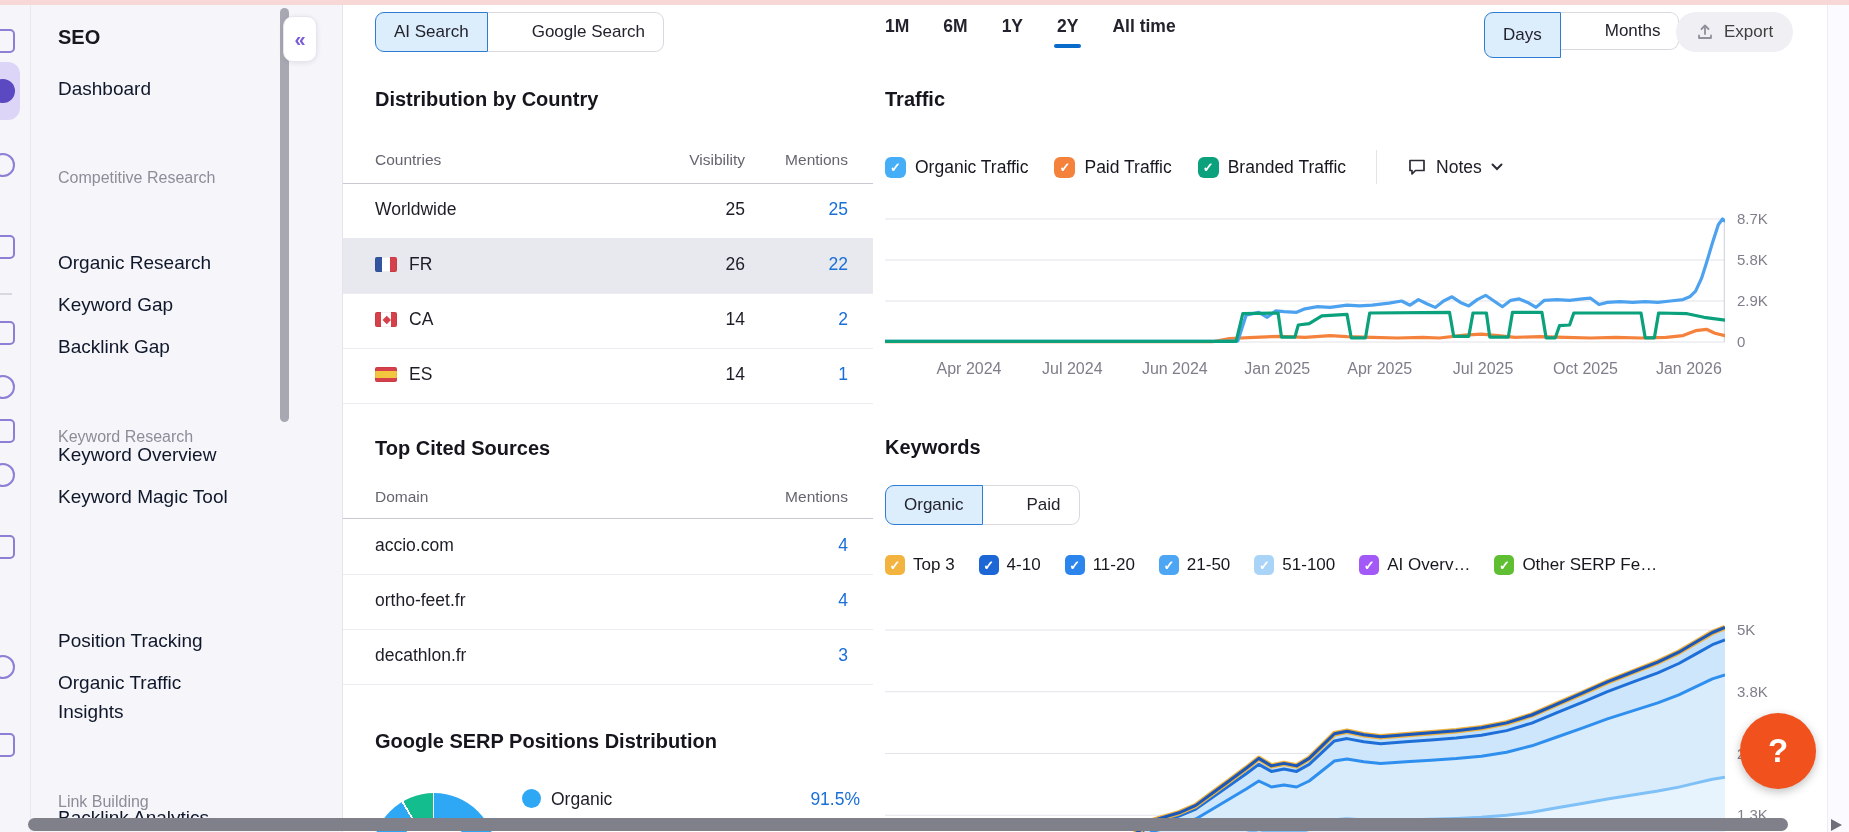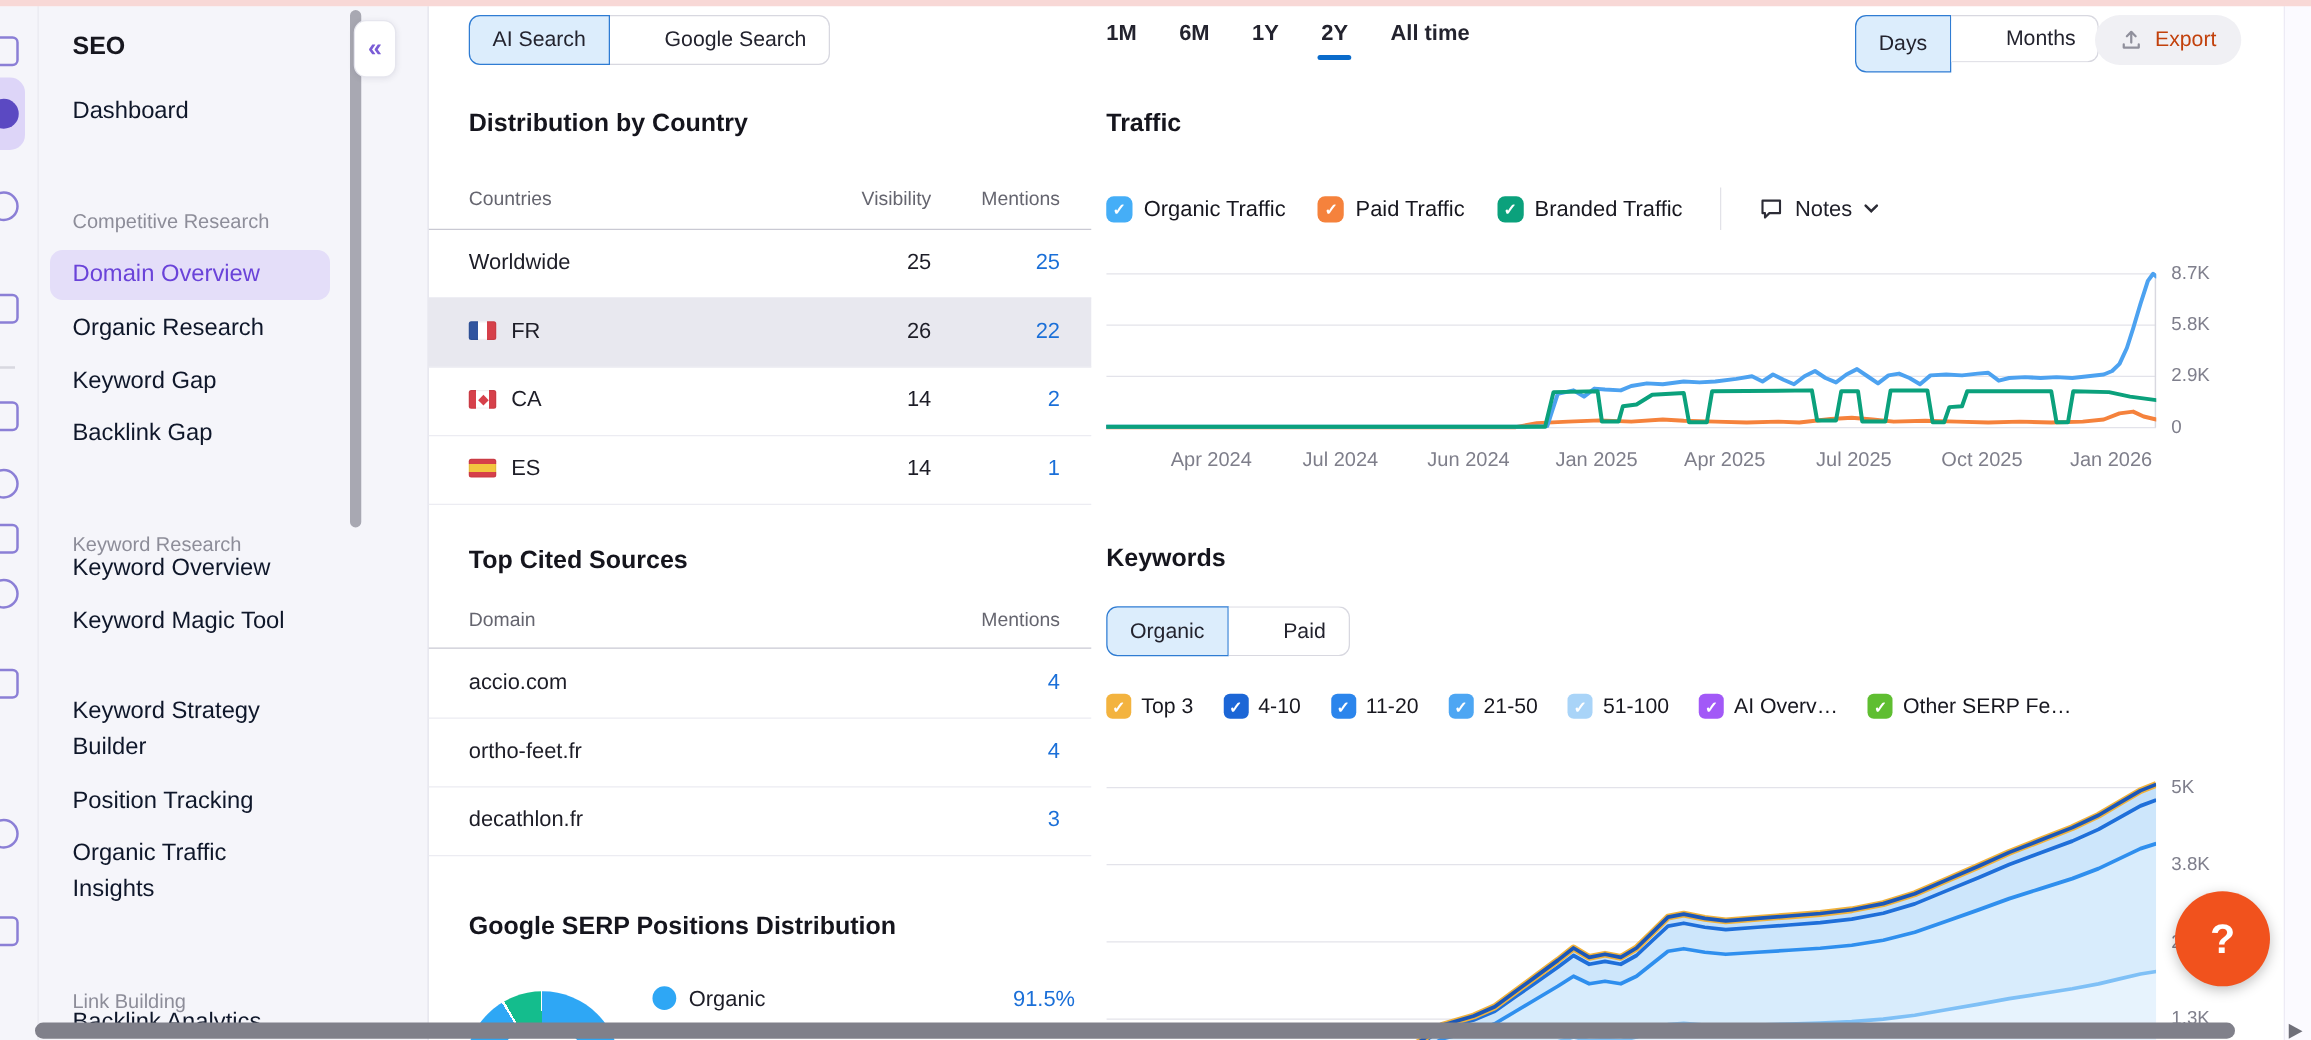--- a/index.html
+++ b/index.html
@@ -36,21 +36,21 @@
   .seg .opt.last{border-radius:0 9px 9px 0;border-left:none;}
   .seg .opt.sel{background:#dcedfc;border:1.5px solid #2f7cd3;}
   .seg .opt.sel + .opt{border-left:none;padding-left:44px;}
 
   
   #time-tabs{position:absolute;left:885px;top:16px;display:flex;gap:34px;font-size:17.5px;font-weight:600;color:#23232e;}
   #time-tabs .tr{position:relative;padding-bottom:11px;cursor:pointer;}
   #time-tabs .tr.sel::after{content:"";position:absolute;left:-3px;right:-3px;bottom:0;height:4px;border-radius:2px;background:#0a6bcb;}
 
   #export-btn{position:absolute;left:1676px;top:12px;height:40px;padding:0 20px;border-radius:21px;background:#f0f0f4;
-    color:#c2410c;font-size:17px;display:flex;align-items:center;gap:10px;cursor:pointer;}
+    color:#404040;font-size:17px;display:flex;align-items:center;gap:10px;cursor:pointer;}
 
   .h2{position:absolute;font-size:20px;font-weight:700;color:#15151d;}
 
   
   .t-head{position:absolute;left:343px;width:530px;height:48px;border-bottom:1px solid #c9c9d3;color:#65656f;font-size:15.5px;}
   .t-head .c1{position:absolute;left:32px;top:16px;}
   .t-head .c2{position:absolute;right:128px;top:16px;}
   .t-head .c3{position:absolute;right:25px;top:16px;}
   .t-row{position:absolute;left:343px;width:530px;height:55px;border-bottom:1px solid #ececf2;font-size:17.5px;color:#1d1d27;cursor:pointer;}
   .t-row .name{position:absolute;left:32px;top:16px;display:flex;gap:12px;align-items:center;}
@@ -114,28 +114,26 @@
     <div class="rail-ico round" style="top:458px"></div>
     <div class="rail-ico" style="top:530px"></div>
     <div class="rail-ico round" style="top:650px"></div>
     <div class="rail-ico" style="top:728px"></div>
   </div>
 
   <nav id="sidenav">
     <div class="sb-title">SEO</div>
     <div class="sb-item" style="top:69px">Dashboard</div>
     <div class="sb-hdr" style="top:133px">Competitive Research</div>
-    <div class="sb-item sel" style="top:195px">Domain Overview</div>
     <div class="sb-item" style="top:243px">Organic Research</div>
     <div class="sb-item" style="top:285px">Keyword Gap</div>
     <div class="sb-item" style="top:327px">Backlink Gap</div>
     <div class="sb-hdr" style="top:392px;width:220px">Keyword Research</div>
     <div class="sb-item" style="top:435px">Keyword Overview</div>
     <div class="sb-item" style="top:477px;width:170px">Keyword Magic Tool</div>
-    <div class="sb-item" style="top:549px">Keyword Strategy Builder</div>
     <div class="sb-item" style="top:621px">Position Tracking</div>
     <div class="sb-item" style="top:663px;width:170px">Organic Traffic Insights</div>
     <div class="sb-hdr" style="top:757px;width:220px">Link Building</div>
     <div class="sb-item" style="top:798px;width:240px">Backlink Analytics</div>
   </nav>
   <div id="vscroll"></div>
   <div id="collapse-btn">«</div>
   <div id="rightstrip"></div>
 
   <div class="seg" style="left:375px;top:12px">

